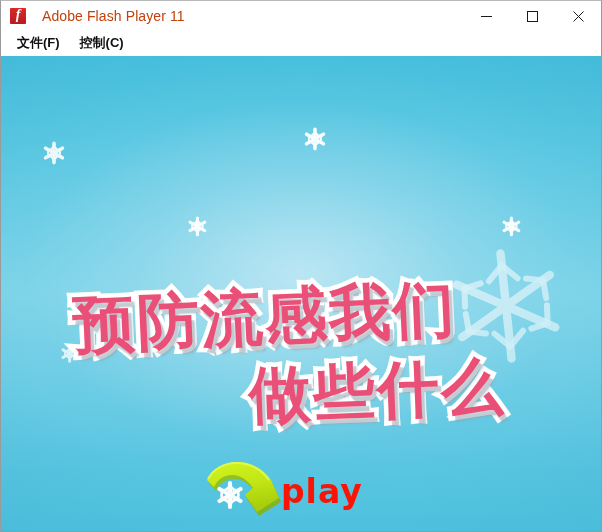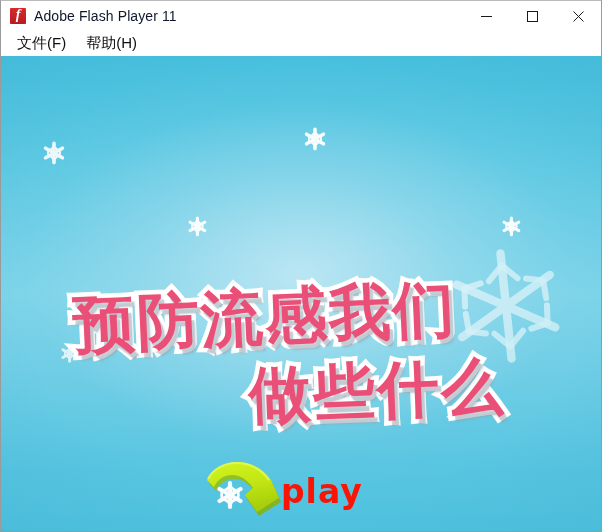--- a/index.html
+++ b/index.html
@@ -49,23 +49,23 @@
     text-align: center;
     color: #ffffff;
     font-family: "Liberation Serif", serif;
     font-style: italic;
     font-weight: bold;
     font-size: 14px;
     line-height: 18px;
   }
 
   #window-title {
-    margin-left: 8px;
+    margin-left: 16px;
     font-size: 14px;
-    color: #0f172a;
+    color: #c2410c;
     letter-spacing: 0.1px;
     white-space: nowrap;
   }
 
   #window-controls {
     position: absolute;
     right: 0;
     top: 0;
     height: 30px;
     display: flex;
@@ -84,26 +84,27 @@
   
   #menu-bar {
     height: 25px;
     background: #ffffff;
     display: flex;
     align-items: center;
     padding-left: 8px;
     user-select: none;
   }
   .menu-item {
-    font-size: 15px;
+    font-size: 13px;
     color: #101010;
     padding: 2px 8px 3px 8px;
     margin-right: 4px;
     white-space: nowrap;
     cursor: default;
+    font-weight: bold;
   }
 
   
   #flash-stage {
     position: relative;
     width: 600px;
     height: 475px;
     overflow: hidden;
     background: #5cc3e0;
     background:
@@ -263,21 +264,21 @@
         <svg width="11" height="11" viewBox="0 0 11 11">
           <line x1="0.5" y1="0.5" x2="10.5" y2="10.5" stroke="#1a1a1a" stroke-width="1"></line>
           <line x1="10.5" y1="0.5" x2="0.5" y2="10.5" stroke="#1a1a1a" stroke-width="1"></line>
         </svg>
       </div>
     </div>
   </div>
 
   <div id="menu-bar">
     <div class="menu-item">文件(F)</div>
-    <div class="menu-item">帮助(H)</div>
+    <div class="menu-item">控制(C)</div>
   </div>
 
   <div id="flash-stage">
 
     <div id="snowflake-layer">
         <div class="snowflake" style="left: 41px; top: 85px; width: 24px; height: 24px; opacity: 0.92;">
           <svg viewBox="0 0 40 40" width="24" height="24" class="snow-svg">
             <line x1="20" y1="4" x2="20" y2="36" stroke="#ffffff" stroke-width="6" stroke-linecap="round"></line>
             <line x1="6" y1="12" x2="34" y2="28" stroke="#ffffff" stroke-width="6" stroke-linecap="round"></line>
             <line x1="6" y1="28" x2="34" y2="12" stroke="#ffffff" stroke-width="6" stroke-linecap="round"></line>

